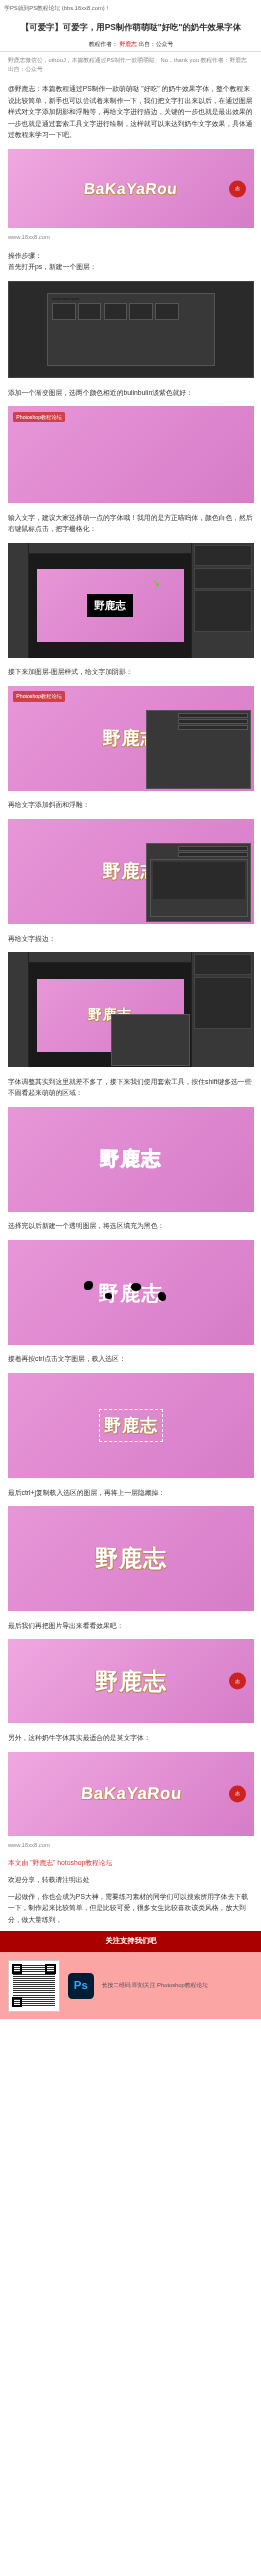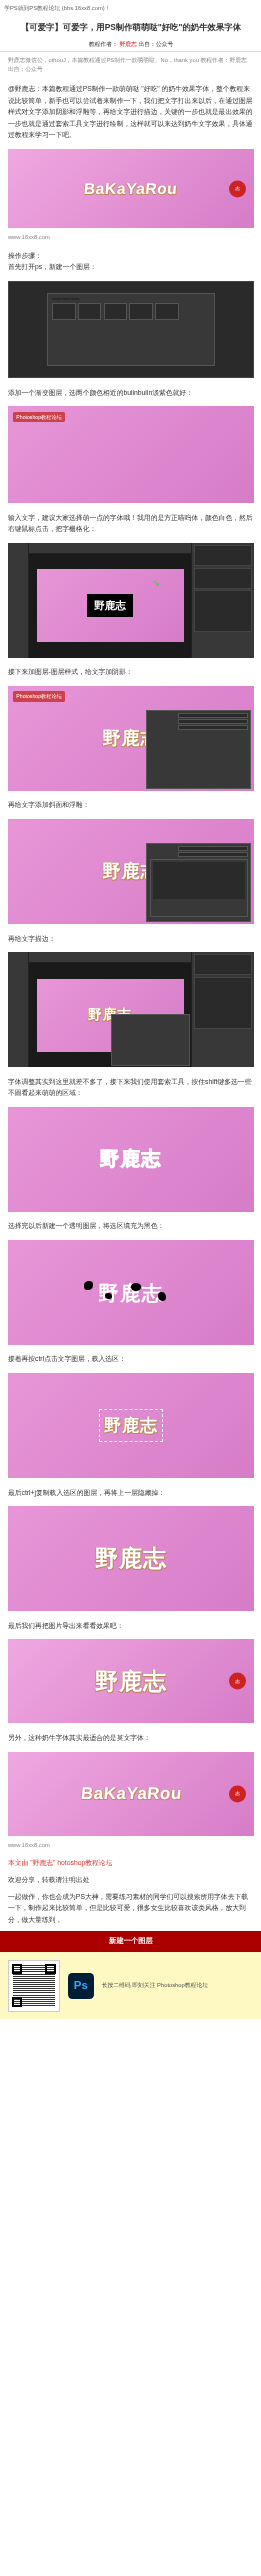--- a/index.html
+++ b/index.html
@@ -30,21 +30,21 @@
 .milk-text{font-size:18px;font-weight:900;color:#fff;text-shadow:1px 1px 0 #b85,-0.5px -0.5px 0 #b85,0.5px -0.5px 0 #b85,-0.5px 0.5px 0 #b85;letter-spacing:1px;font-family:sans-serif}
 .milk-text-big{font-size:23px}
 .outline-text{font-size:19px;font-weight:900;color:transparent;-webkit-text-stroke:1px #fff;letter-spacing:1.6px}
 .solid-white{font-size:20px;font-weight:900;color:#fff;letter-spacing:1.6px}
 .selection-box{border:0.5px dashed #fff;padding:2.1px 4.2px;display:inline-block}
 .layer-style-dialog{position:absolute;right:2.6px;bottom:2.6px;width:105px;height:79px;background:#383838;border:0.5px solid #555;padding:2.1px}
 .layer-style-row{display:flex;gap:2.1px;margin-bottom:1px}
 .layer-style-label{font-size:4.2px;color:#ccc;width:26px}
 .layer-style-input{background:#2a2a2a;border:0.5px solid #555;height:5.2px;flex:1}
 .bottom-banner{background:#a00;color:#fff;padding:4.2px;text-align:center;font-size:7.3px;font-weight:bold}
-.qr-section{background:#fef9c3;padding:7.9px;display:flex;align-items:center;gap:7.9px;border-top:1px solid #a00}
+.qr-section{background:#fca5a5;padding:7.9px;display:flex;align-items:center;gap:7.9px;border-top:1px solid #a00}
 .qr-code{width:52px;height:52px;background:#fff;border:0.5px solid #ccc;position:relative}
 .qr-pattern{position:absolute;inset:4.2px;background:repeating-linear-gradient(0deg,#000 0 1px,#fff 1px 2.1px),repeating-linear-gradient(90deg,#000 0 1px,transparent 1px 2.1px);opacity:0.8}
 .qr-corner{position:absolute;width:10.5px;height:10.5px;border:2.1px solid #000}
 .qr-tl{top:3.1px;left:3.1px}.qr-tr{top:3.1px;right:3.1px}.qr-bl{bottom:3.1px;left:3.1px}
 .ps-logo{width:26px;height:26px;background:#001d36;color:#31a8ff;display:flex;align-items:center;justify-content:center;font-size:11.5px;font-weight:bold;border-radius:4.2px}
 .qr-text{font-size:5.8px;color:#555;line-height:1.5}
 .rouge{position:absolute;right:7.9px;top:50%;transform:translateY(-50%);width:17px;height:17px;background:#c22;border-radius:50%;display:flex;align-items:center;justify-content:center;color:#fff;font-size:4.7px}
 .tut-badge{position:absolute;left:5.2px;top:5.2px;background:rgba(200,50,50,0.85);color:#fff;font-size:5.2px;padding:1px 3.1px;border-radius:1.6px}
 .green-arrow{position:absolute;color:#0f0;font-size:9.4px}
 .hero{width:246px;height:79px;margin:3.1px auto;background:linear-gradient(135deg,#f0a8e0,#d67cc8);display:flex;align-items:center;justify-content:center;position:relative}
@@ -228,21 +228,21 @@
   <span class="hero-text" style="font-size:17px">BaKaYaRou</span>
   <div class="rouge">志</div>
 </div>
 
 <div class="watermark">www.16xx8.com</div>
 
 <div class="section-text" style="color:#d33">本文由 "野鹿志" hotoshop教程论坛</div>
 <div class="section-text" style="padding-top:0">欢迎分享，转载请注明出处</div>
 <div class="section-text" style="padding-top:0">一起做作，你也会成为PS大神，需要练习素材的同学们可以搜索所用字体去下载一下，制作起来比较简单，但是比较可爱，很多女生比较喜欢该类风格，放大到分，做大量练到，</div>
 
-<div class="bottom-banner">新建一个图层</div>
+<div class="bottom-banner">关注支持我们吧</div>
 
 <div class="qr-section">
   <div class="qr-code">
     <div class="qr-pattern"></div>
     <div class="qr-corner qr-tl"></div>
     <div class="qr-corner qr-tr"></div>
     <div class="qr-corner qr-bl"></div>
   </div>
   <div class="ps-logo">Ps</div>
   <div class="qr-text">长按二维码 即刻关注 Photoshop教程论坛</div>

